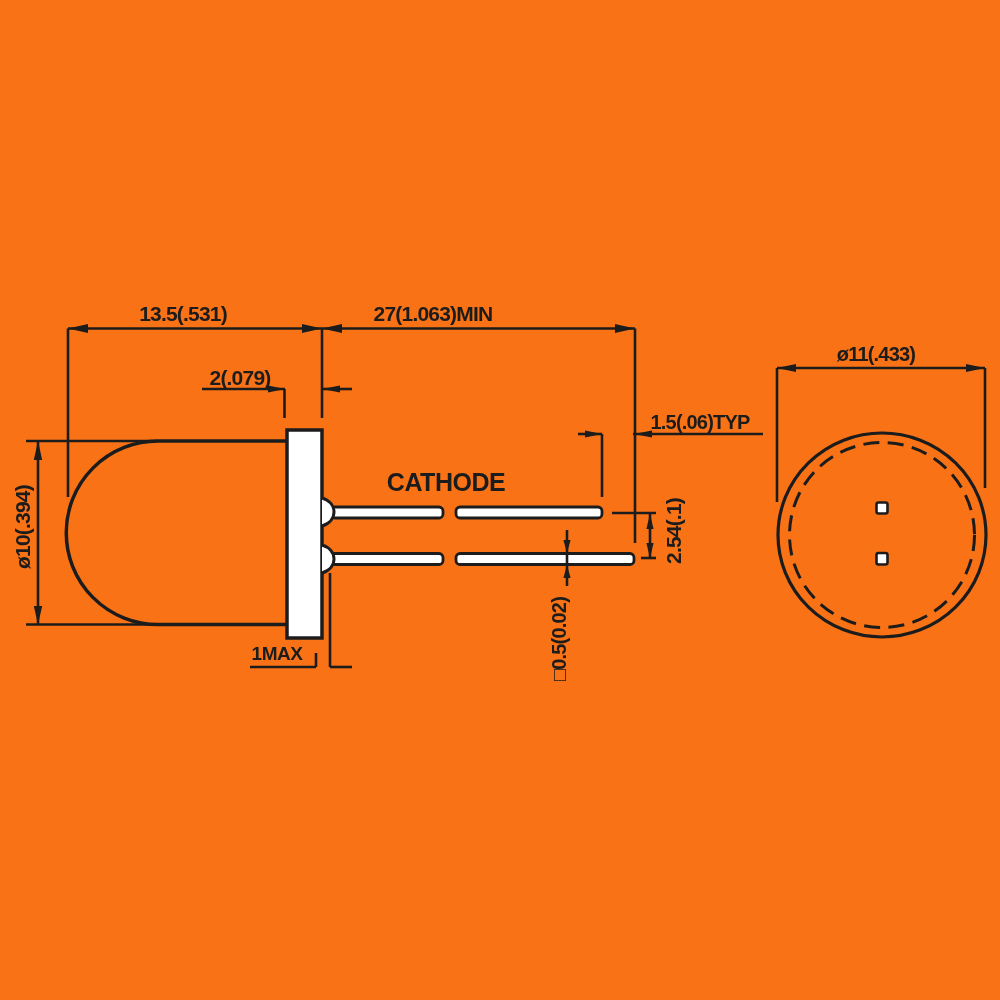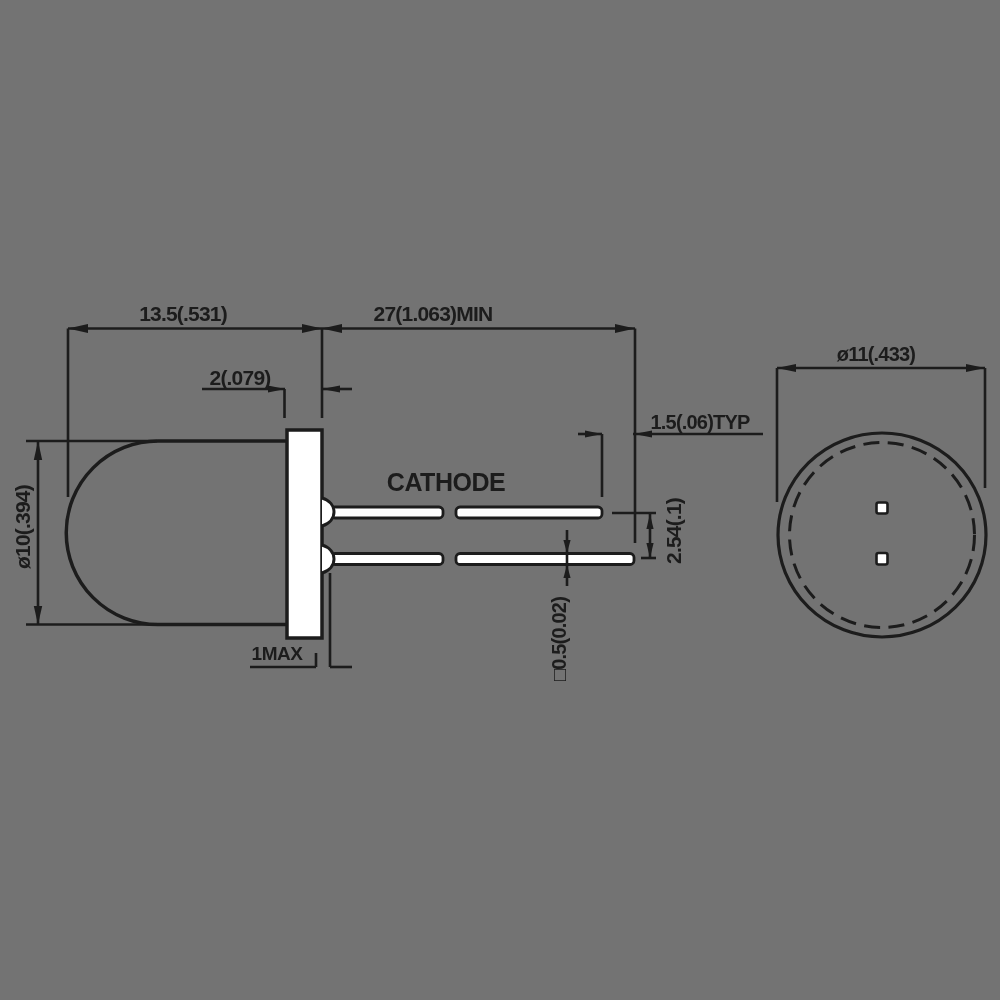--- a/index.html
+++ b/index.html
@@ -1,16 +1,16 @@
 <!DOCTYPE html>
 <html><head>
 <meta charset="utf-8">
 <style>
   html,body{margin:0;padding:0;background:#ffffff;}
-  .stage{position:relative;width:1000px;height:1000px;background:#737373;overflow:hidden;}
+  .stage{position:relative;width:1000px;height:1000px;background:#f97316;overflow:hidden;}
   svg{position:absolute;left:0;top:0;}
   .ln{stroke:#1c1c1c;fill:none;}
   .outline{stroke-width:3.5;}
   .thin{stroke-width:2.6;}
   .lead{stroke-width:2.8;fill:#ffffff;stroke:#1c1c1c;}
   .whitefill{fill:#ffffff;stroke:#1c1c1c;}
   .arr{fill:#1c1c1c;stroke:none;}
   text{font-family:"Liberation Sans","DejaVu Sans",sans-serif;font-weight:bold;fill:#1c1c1c;}
   .t21{font-size:21px;letter-spacing:-0.8px;}
   .t20{font-size:20px;letter-spacing:-0.8px;}

